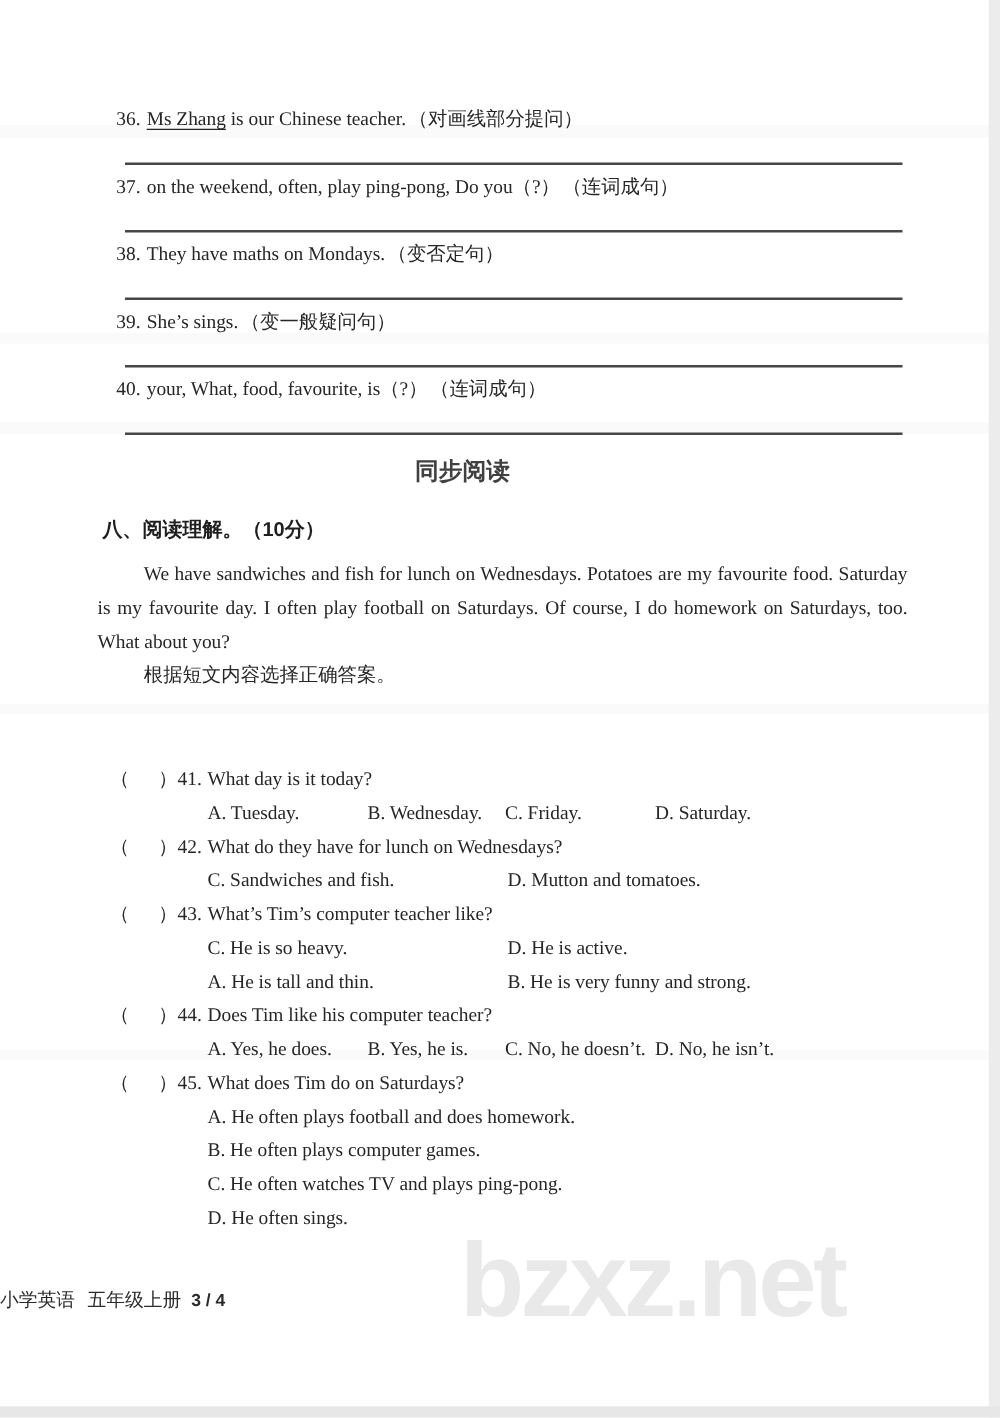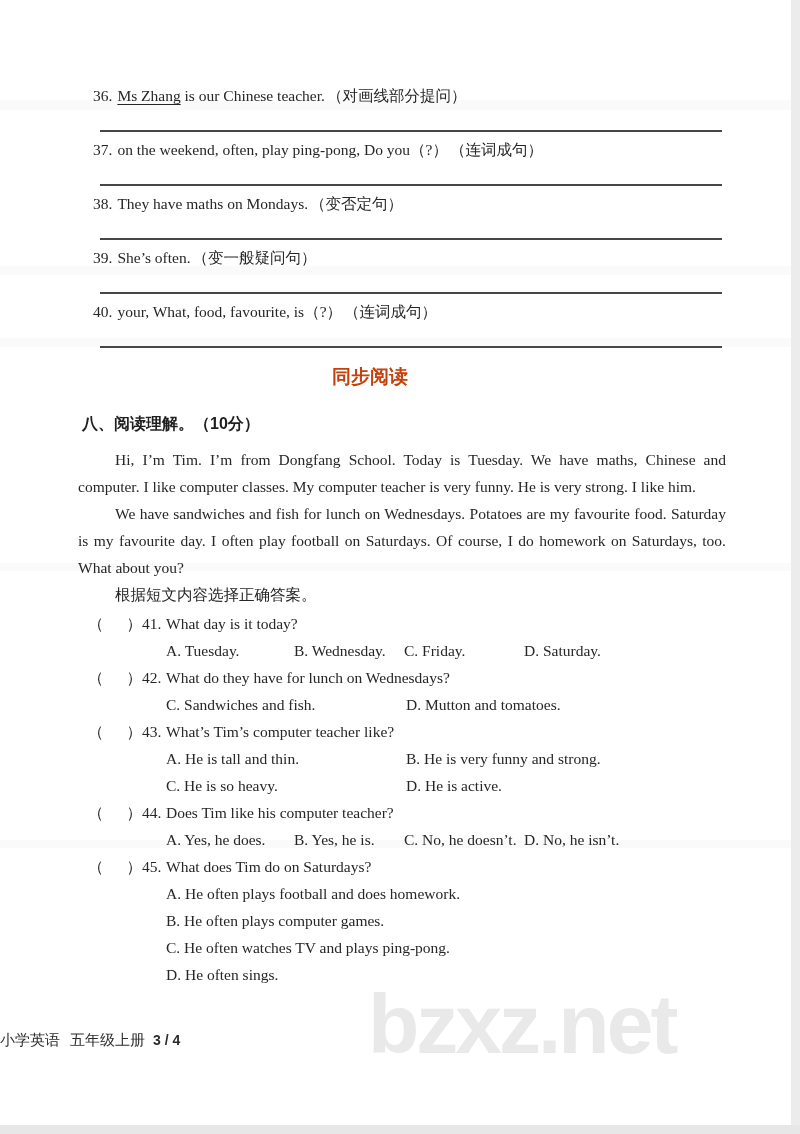--- a/index.html
+++ b/index.html
@@ -56,21 +56,21 @@
     position: absolute; top: 44px; left: 100px;
     width: 622px; height: 0;
     border-top: 2px solid #474747;
   }
 
   
   .reading-heading {
     position: absolute; left: 0; top: 364px; width: 740px;
     text-align: center;
     font-family: "Liberation Sans", sans-serif;
-    font-weight: bold; font-size: 19px; color: #c2410c;
+    font-weight: bold; font-size: 19px; color: #404040;
   }
   .section-title {
     position: absolute; left: 62px; top: 414px;
     font-family: "Liberation Sans", sans-serif;
     font-weight: bold; font-size: 16px; color: #1f1f1f; margin-left: 20px;
   }
   .passage {
     position: absolute; left: 78px; top: 446px; width: 648px;
     font-size: 15.5px; line-height: 27px;
     text-align: justify;
@@ -129,39 +129,38 @@
 
     <div class="rw-item">
       <div class="rw-text">
         <span class="rw-num">38.</span><span class="u"></span><span>They have maths on Mondays.</span><span class="rw-note">（变否定句）</span>
       </div>
       <div class="ans-line"></div>
     </div>
 
     <div class="rw-item">
       <div class="rw-text">
-        <span class="rw-num">39.</span><span class="u"></span><span>She’s often.</span><span class="rw-note">（变一般疑问句）</span>
+        <span class="rw-num">39.</span><span class="u"></span><span>She’s sings.</span><span class="rw-note">（变一般疑问句）</span>
       </div>
       <div class="ans-line"></div>
     </div>
 
     <div class="rw-item">
       <div class="rw-text">
         <span class="rw-num">40.</span><span class="u"></span><span>your, What, food, favourite, is（?）</span><span class="rw-note">（连词成句）</span>
       </div>
       <div class="ans-line"></div>
     </div>
 
   </section>
 
   <h1 class="reading-heading">同步阅读</h1>
   <h2 class="section-title">八、阅读理解。（10分）</h2>
 
   <div class="passage">
-    <p>Hi, I’m Tim. I’m from Dongfang School. Today is Tuesday. We have maths, Chinese and computer. I like computer classes. My computer teacher is very funny. He is very strong. I like him.</p>
     <p>We have sandwiches and fish for lunch on Wednesdays. Potatoes are my favourite food. Saturday is my favourite day. I often play football on Saturdays. Of course, I do homework on Saturdays, too. What about you?</p>
     <p class="instruction">根据短文内容选择正确答案。</p>
   </div>
 
   <div class="mcq">
 
     <div class="q-line">
       <span class="bracket">
           <span>（</span>
           <span>）</span>
@@ -181,24 +180,24 @@
       <span class="opt-g2">C. Sandwiches and fish.</span><span>D. Mutton and tomatoes.</span>
     </div>
 
     <div class="q-line">
       <span class="bracket">
           <span>（</span>
           <span>）</span>
         </span><span class="q-num">43.</span><span>What’s Tim’s computer teacher like?</span>
     </div>
     <div class="opt-line">
+      <span class="opt-g2">C. He is so heavy.</span><span>D. He is active.</span>
+    </div>
+    <div class="opt-line">
       <span class="opt-g2">A. He is tall and thin.</span><span>B. He is very funny and strong.</span>
-    </div>
-    <div class="opt-line">
-      <span class="opt-g2">C. He is so heavy.</span><span>D. He is active.</span>
     </div>
 
     <div class="q-line">
       <span class="bracket">
           <span>（</span>
           <span>）</span>
         </span><span class="q-num">44.</span><span>Does Tim like his computer teacher?</span>
     </div>
     <div class="opt-line">
       <span class="opt-a4">A. Yes, he does.</span><span class="opt-b4">B. Yes, he is.</span><span class="opt-c4">C. No, he doesn’t.</span><span>D. No, he isn’t.</span>

